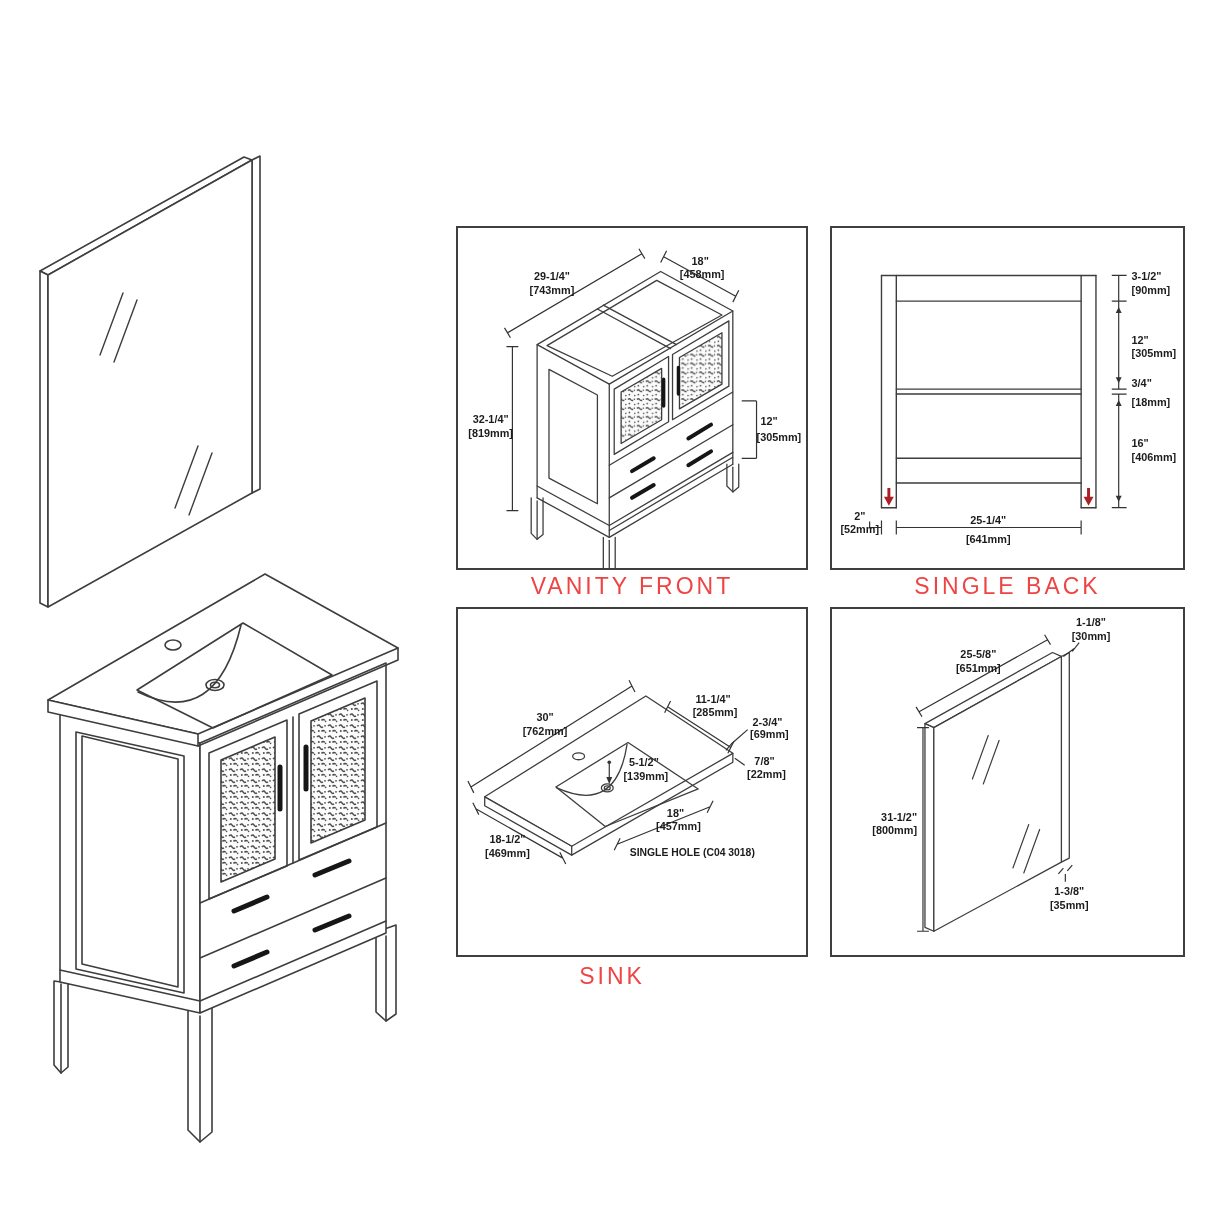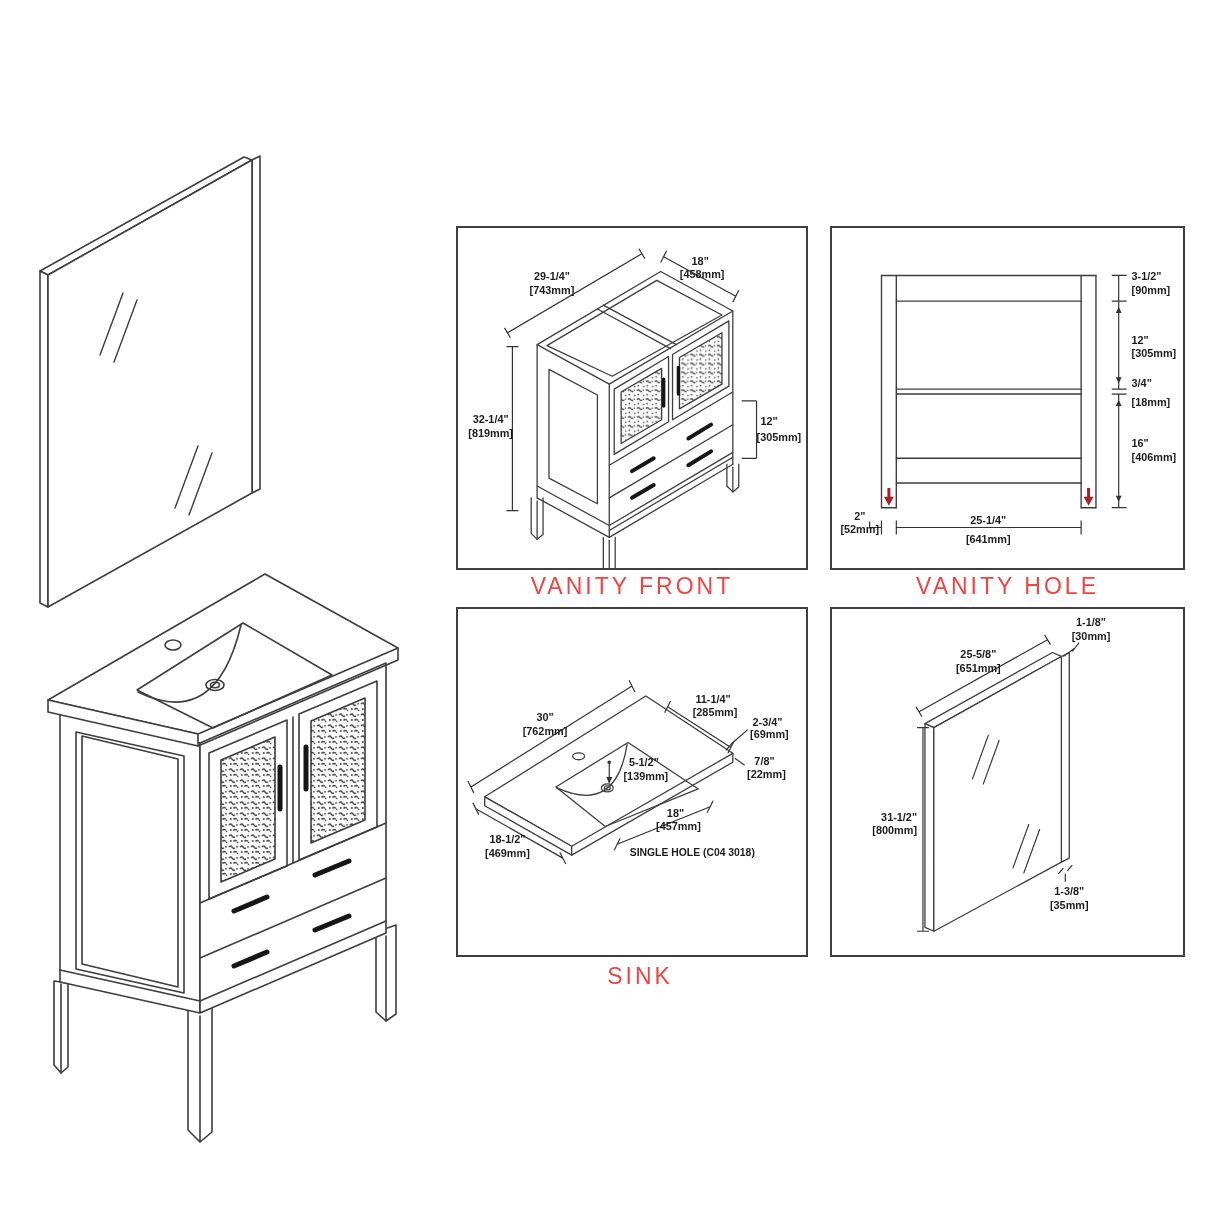--- a/index.html
+++ b/index.html
@@ -172,21 +172,21 @@
         <text x="303" y="180">[18mm]</text>
         <text x="303" y="222">16"</text>
         <text x="303" y="236">[406mm]</text>
         <text x="28" y="295" text-anchor="middle">2"</text>
         <text x="28" y="309" text-anchor="middle">[52mm]</text>
         <text x="158" y="299" text-anchor="middle">25-1/4"</text>
         <text x="158" y="319" text-anchor="middle">[641mm]</text>
       </g>
     </svg>
   </div>
-  <div class="caption" style="left:830px;top:573px;width:355px;">VANITY HOLE</div>
+  <div class="caption" style="left:830px;top:573px;width:355px;">SINGLE BACK</div>
 
   <div class="panel" style="left:456px;top:607px;width:352px;height:350px;">
     <svg viewBox="0 0 352 350">
       <g stroke="#3d3d3d" fill="#ffffff" stroke-width="1.3" stroke-linejoin="round" stroke-linecap="round">
         <path d="M27,190 L190,88 L278,146 L115,240 Z"></path>
         <path d="M27,190 L27,199 L115,249 L115,240 Z"></path>
         <path d="M115,249 L278,155 L278,146" fill="none"></path>
         <path d="M172,135 L243,182 L149,220 L99,180 Z" fill="none"></path>
         <path d="M171,137 Q160,208 100,181" fill="none"></path>
         <ellipse cx="151" cy="181" rx="6" ry="4" fill="none"></ellipse>
@@ -216,21 +216,21 @@
         <text x="188" y="159">5-1/2"</text>
         <text x="190" y="173">[139mm]</text>
         <text x="220" y="210">18"</text>
         <text x="223" y="224">[457mm]</text>
         <text x="50" y="237">18-1/2"</text>
         <text x="50" y="251">[469mm]</text>
         <text x="237" y="250" style="font-size:10.5px">SINGLE HOLE (C04 3018)</text>
       </g>
     </svg>
   </div>
-  <div class="caption" style="left:464px;top:963px;width:352px;">SINK</div>
+  <div class="caption" style="left:436px;top:963px;width:352px;">SINK</div>
 
   <div class="panel" style="left:830px;top:607px;width:355px;height:350px;">
     <svg viewBox="0 0 355 350">
       <g stroke="#3d3d3d" fill="#ffffff" stroke-width="1.3" stroke-linejoin="round" stroke-linecap="round">
         <path d="M232,48 L240,44 L240,252 L232,256 Z"></path>
         <path d="M94,116 L223,44 L232,48 L103,120 Z"></path>
         <path d="M94,116 L103,120 L103,326 L94,322 Z"></path>
         <path d="M103,120 L232,48 L232,256 L103,326 Z"></path>
         <g stroke-width="1.2">
           <path d="M142,172 L158,128"></path>

